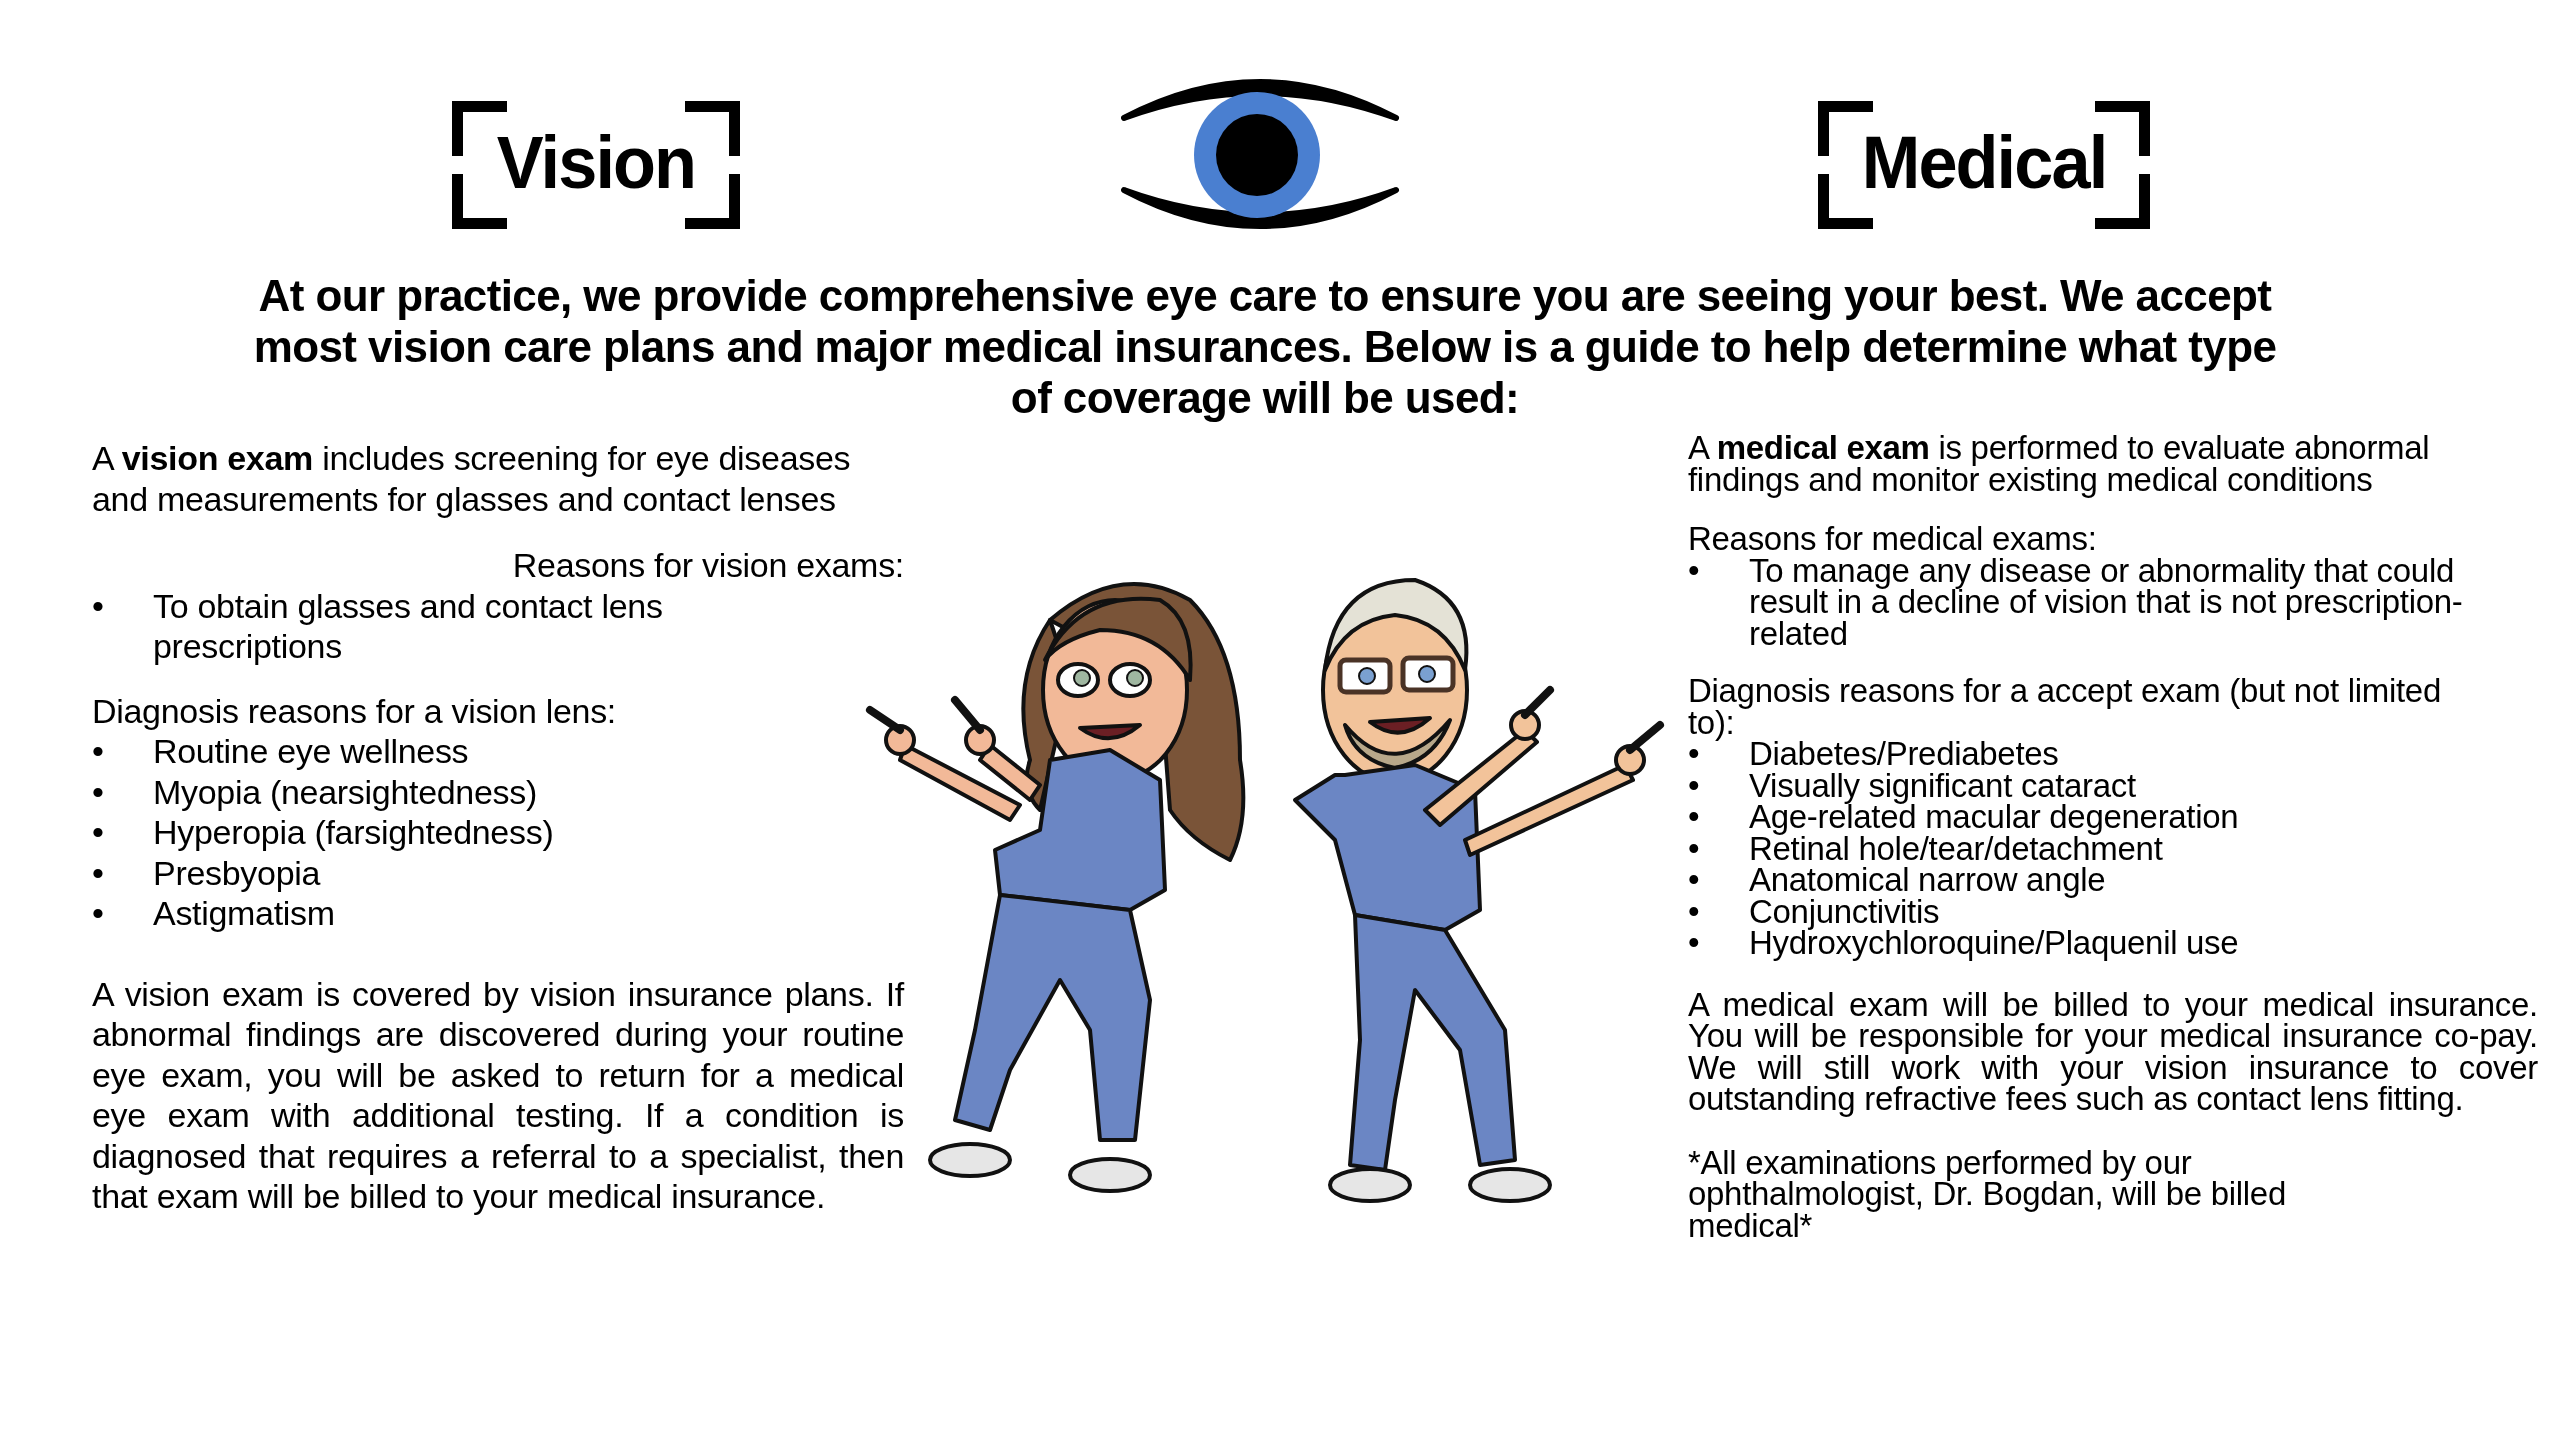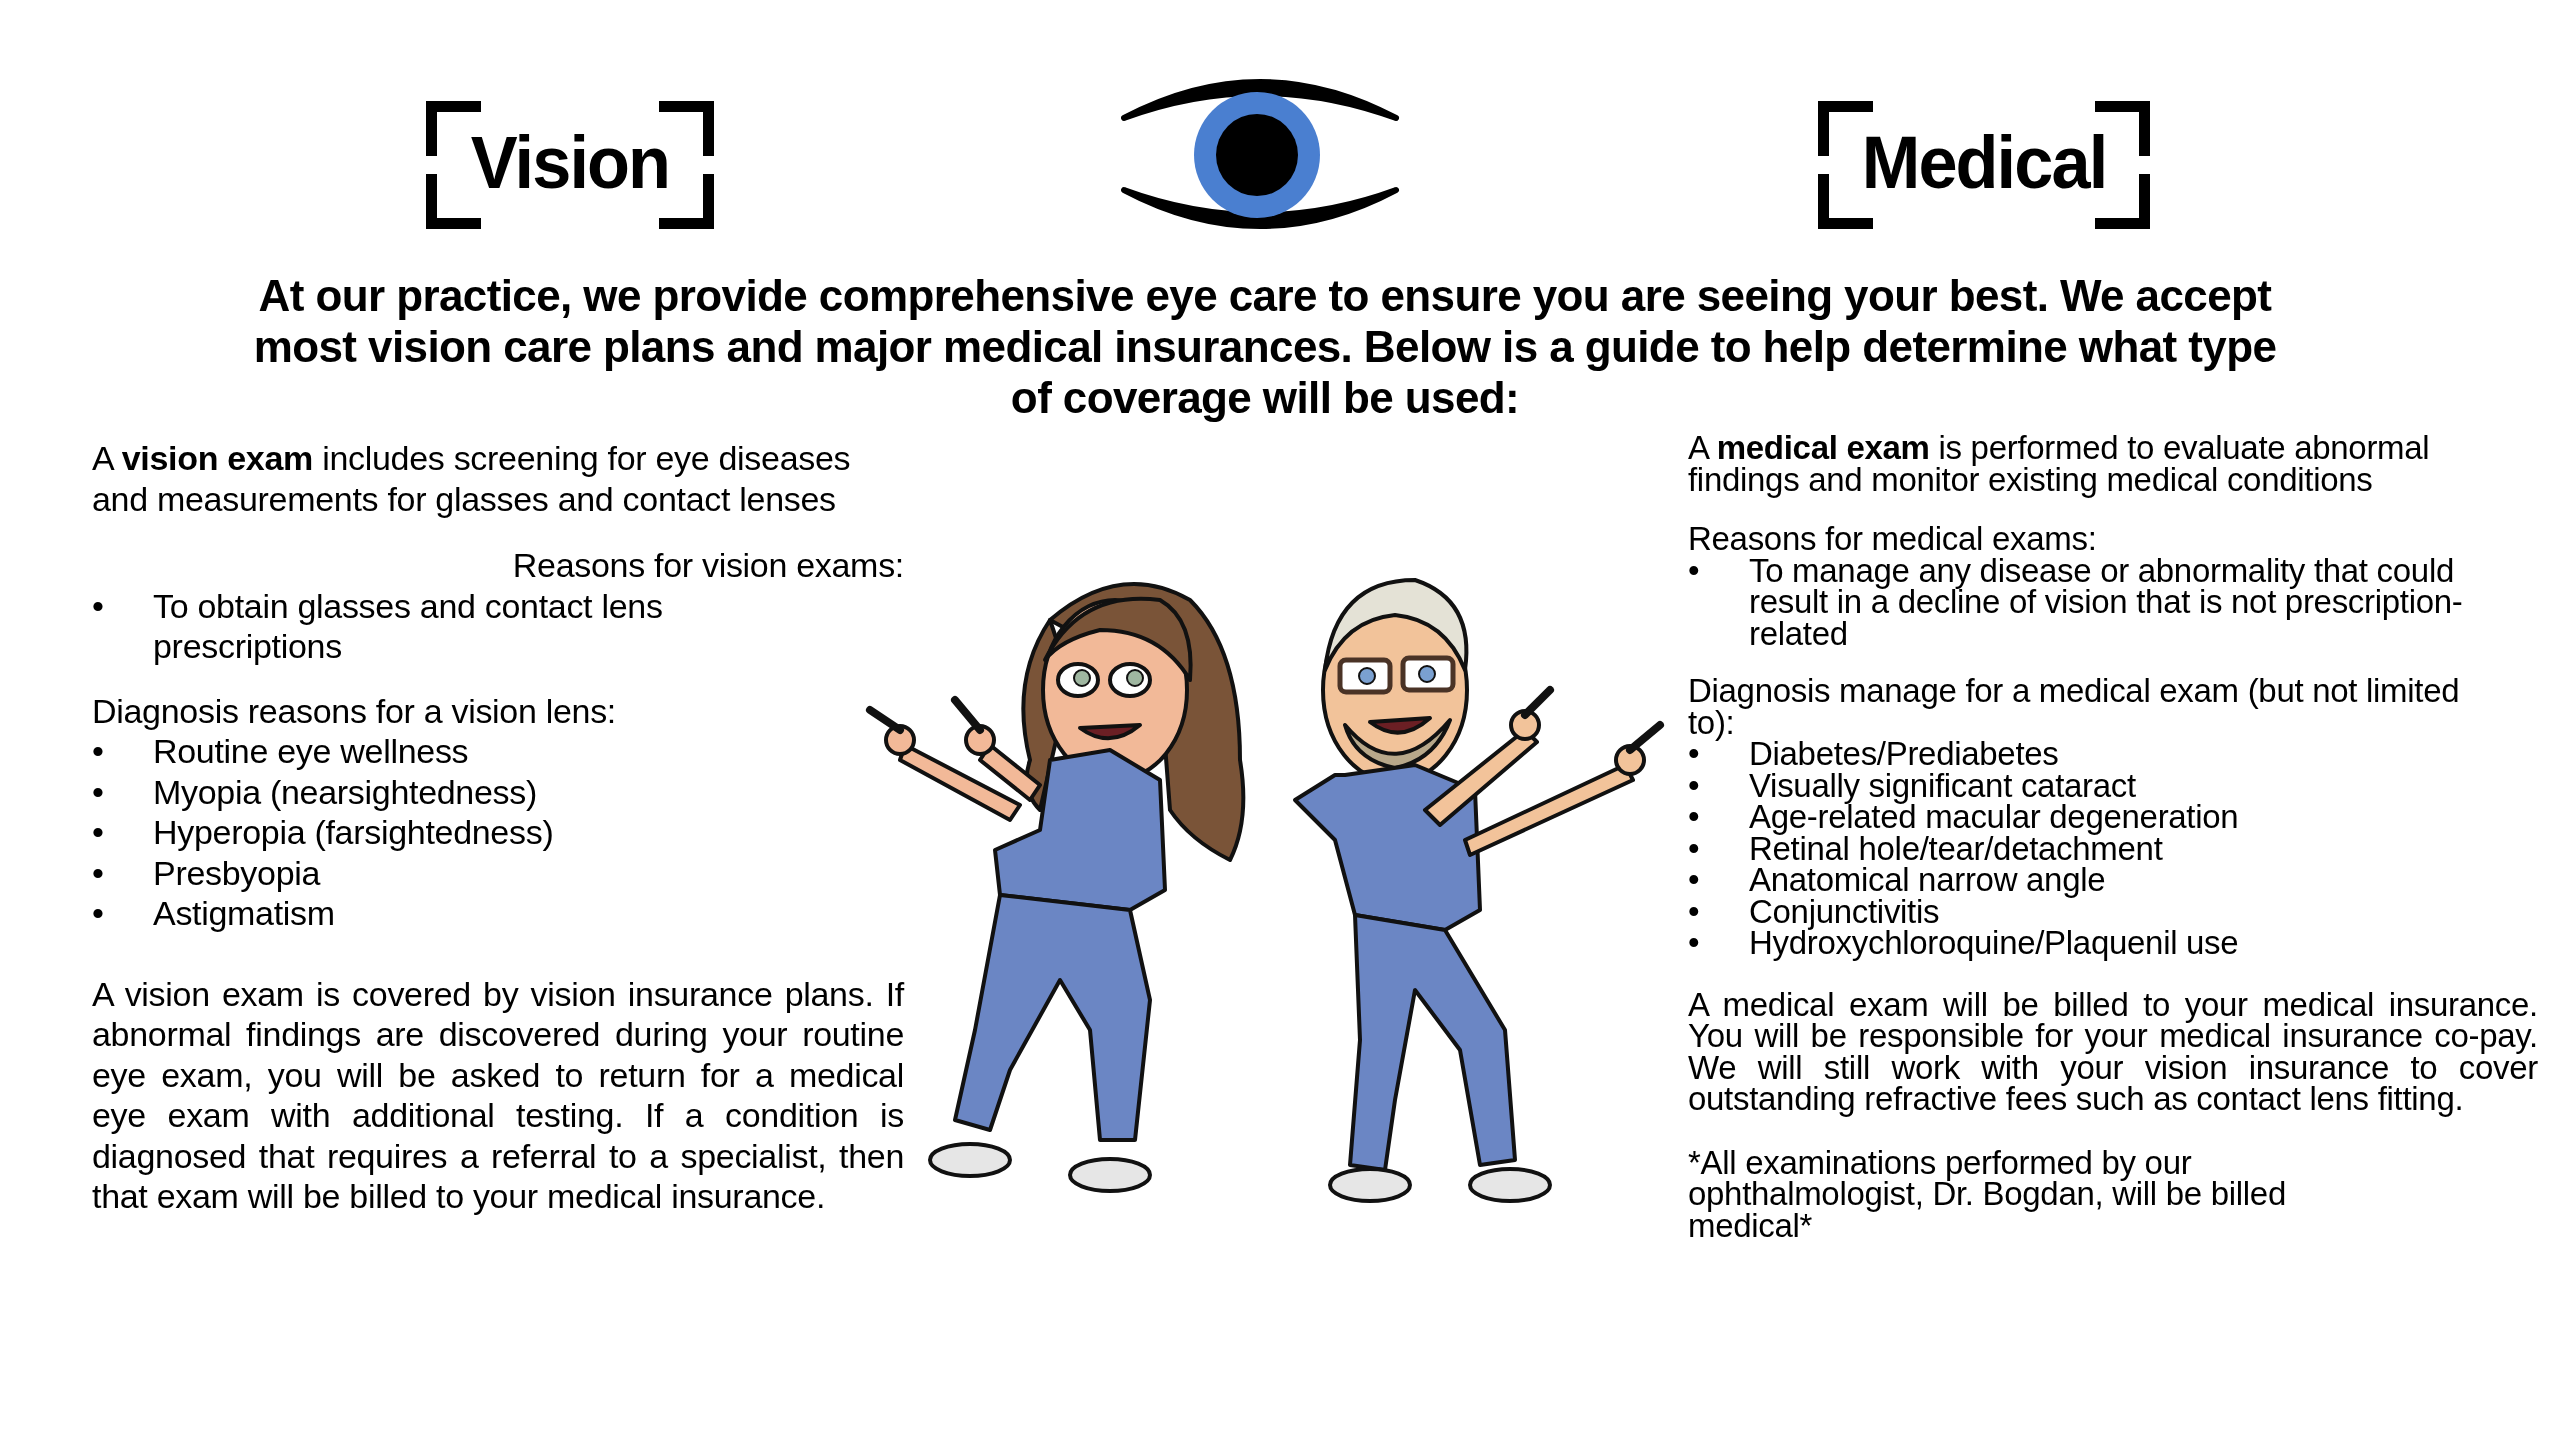--- a/index.html
+++ b/index.html
@@ -29,21 +29,21 @@
   ul.bul li::before { content:"\2022"; position:absolute; left:0; top:0; }
   .justify { text-align:justify; }
   b { font-weight:700; }
   .lead-indent { padding-left:9px;text-align:right; }
   .right-gap { height:28px; }
   .right-gap2 { height:26px; }
 </style>
 </head>
 <body>
 
-<div class="logo" style="left:426px; top:101px; width:288px; height:128px;">
+<div class="logo" style="left:452px; top:101px; width:288px; height:128px;">
   <div class="br tl"></div>
   <div class="br tr"></div>
   <div class="br bl"></div>
   <div class="br brr"></div>
   <div class="word">Vision</div>
 </div>
 
 <div class="abs" style="left:1118px; top:66px; width:284px; height:176px;">
   <svg width="284" height="176" viewBox="0 0 284 176">
     <path d="M6 52 Q142 -20 278 52 Q142 2 6 52 Z" fill="#000" stroke="#000" stroke-width="6" stroke-linejoin="round"></path>
@@ -150,21 +150,21 @@
 <div class="rightcol">
   <p style="width:800px;">
     <span>A </span><b>medical exam</b><span> is performed to evaluate abnormal findings and monitor existing medical conditions</span>
   </p>
   <div class="right-gap"></div>
   <p>Reasons for medical exams:</p>
   <ul class="bul" style="width:800px;">
     <li>To manage any disease or abnormality that could result in a decline of vision that is not prescription-related</li>
   </ul>
   <div class="right-gap2"></div>
-  <p style="width:800px;">Diagnosis manage for a medical exam (but not limited to):</p>
+  <p style="width:800px;">Diagnosis reasons for a accept exam (but not limited to):</p>
   <ul class="bul">
     <li>Diabetes/Prediabetes</li>
     <li>Visually significant cataract</li>
     <li>Age-related macular degeneration</li>
     <li>Retinal hole/tear/detachment</li>
     <li>Anatomical narrow angle</li>
     <li>Conjunctivitis</li>
     <li>Hydroxychloroquine/Plaquenil use</li>
   </ul>
   <div style="height:30px;"></div>

